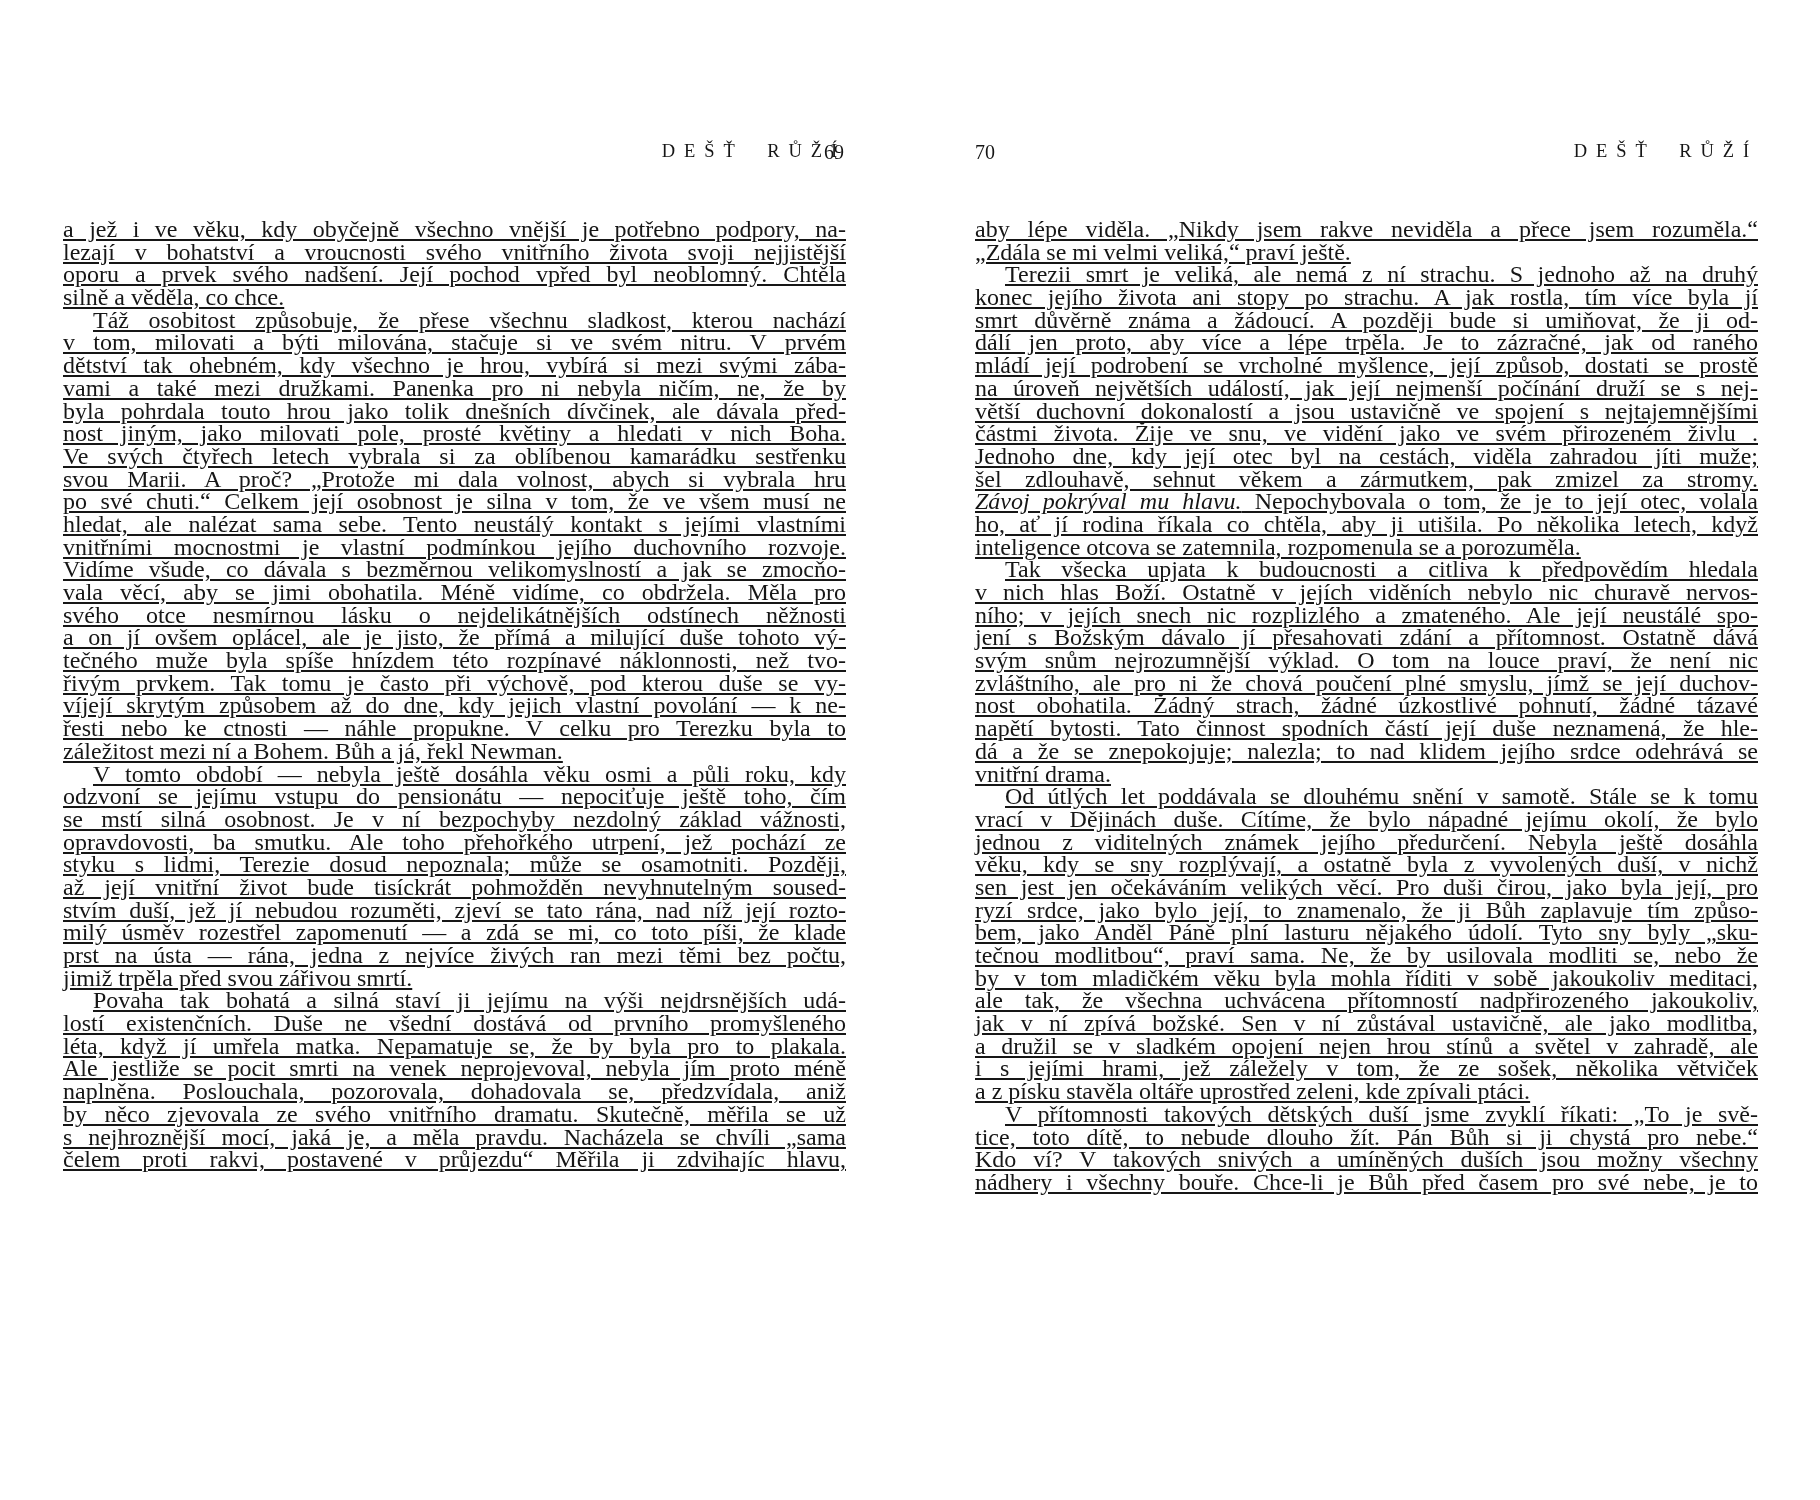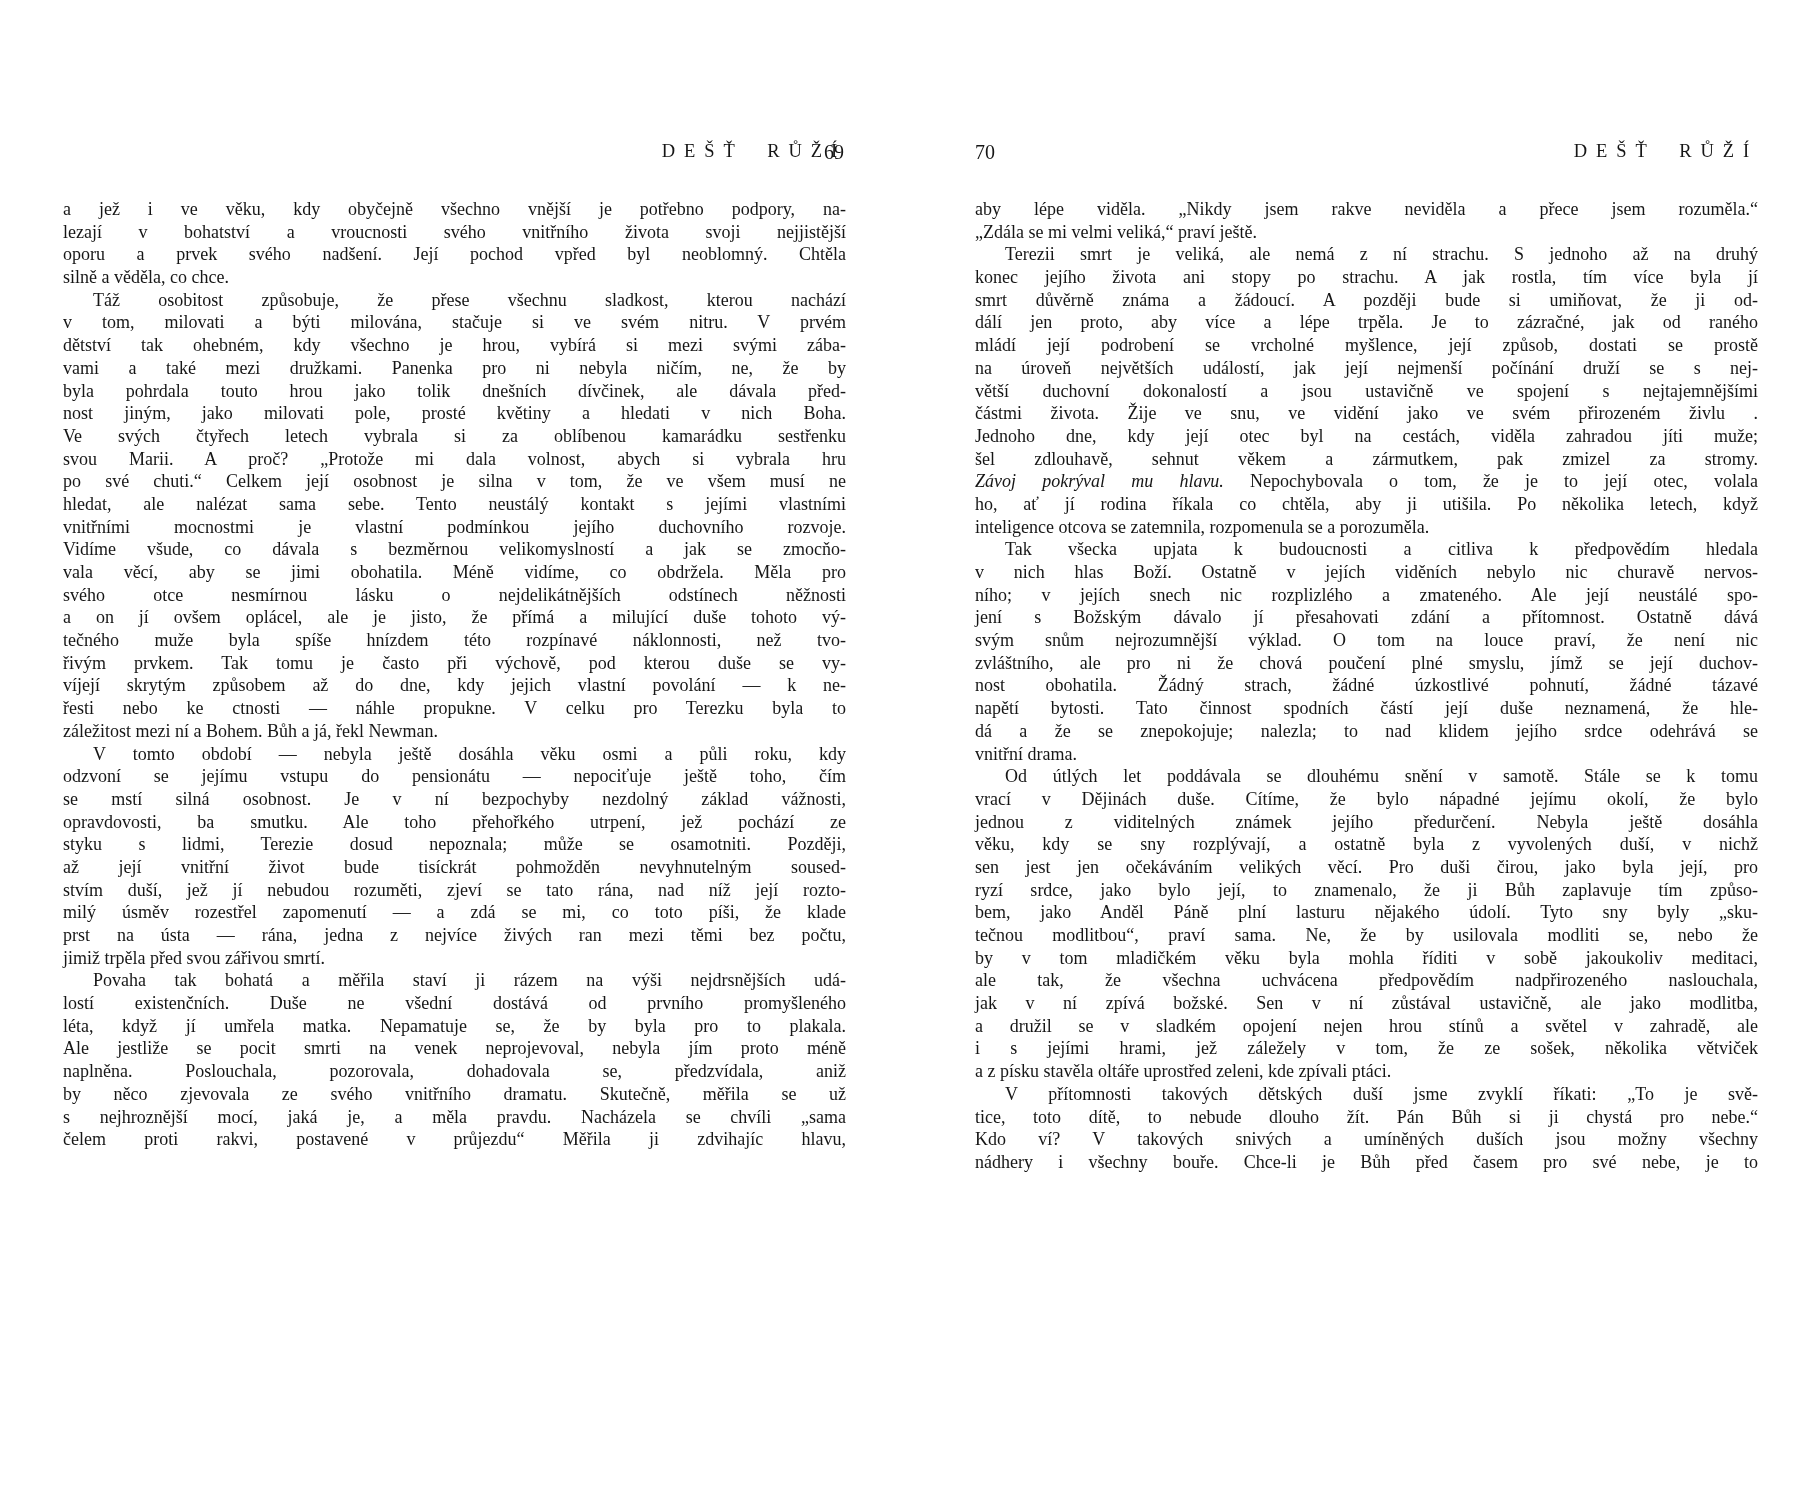--- a/index.html
+++ b/index.html
@@ -36,24 +36,25 @@
   }
   .page-number {
     position: absolute;
     top: 0;
     font-size: 20px;
   }
   #left-page  .page-number { right: 2px; }
   #right-page .page-number { left: 0; }
 
   .page-body {
-    margin-top: 32px;
-    font-size: 18px;
+    margin-top: 52px;
+    font-size: 24px;
     line-height: 22.68px;
     text-justify: inter-word;
+    text-decoration: underline;
   }
   .line {
     text-align: justify;
     text-align-last: justify;
     white-space: normal;
   }
   .line.end    { text-align-last: left; }
   .line.indent { text-indent: 30px; }
   .line i      { font-style: italic; }
 </style>
@@ -95,21 +96,21 @@
         <div class="line indent"><span>V tomto období — nebyla ještě dosáhla věku osmi a půli roku, kdy</span></div>
         <div class="line"><span>odzvoní se jejímu vstupu do pensionátu — nepociťuje ještě toho, čím</span></div>
         <div class="line"><span>se mstí silná osobnost. Je v ní bezpochyby nezdolný základ vážnosti,</span></div>
         <div class="line"><span>opravdovosti, ba smutku. Ale toho přehořkého utrpení, jež pochází ze</span></div>
         <div class="line"><span>styku s lidmi, Terezie dosud nepoznala; může se osamotniti. Později,</span></div>
         <div class="line"><span>až její vnitřní život bude tisíckrát pohmožděn nevyhnutelným soused-</span></div>
         <div class="line"><span>stvím duší, jež jí nebudou rozuměti, zjeví se tato rána, nad níž její rozto-</span></div>
         <div class="line"><span>milý úsměv rozestřel zapomenutí — a zdá se mi, co toto píši, že klade</span></div>
         <div class="line"><span>prst na ústa — rána, jedna z nejvíce živých ran mezi těmi bez počtu,</span></div>
         <div class="line end"><span>jimiž trpěla před svou zářivou smrtí.</span></div>
-        <div class="line indent"><span>Povaha tak bohatá a měřila staví ji rázem na výši nejdrsnějších udá-</span></div>
+        <div class="line indent"><span>Povaha tak bohatá a silná staví ji jejímu na výši nejdrsnějších udá-</span></div>
         <div class="line"><span>lostí existenčních. Duše ne všední dostává od prvního promyšleného</span></div>
         <div class="line"><span>léta, když jí umřela matka. Nepamatuje se, že by byla pro to plakala.</span></div>
         <div class="line"><span>Ale jestliže se pocit smrti na venek neprojevoval, nebyla jím proto méně</span></div>
         <div class="line"><span>naplněna. Poslouchala, pozorovala, dohadovala se, předzvídala, aniž</span></div>
         <div class="line"><span>by něco zjevovala ze svého vnitřního dramatu. Skutečně, měřila se už</span></div>
         <div class="line"><span>s nejhroznější mocí, jaká je, a měla pravdu. Nacházela se chvíli „sama</span></div>
         <div class="line"><span>čelem proti rakvi, postavené v průjezdu“ Měřila ji zdvihajíc hlavu,</span></div>
       </div>
   </div>
 
@@ -146,21 +147,21 @@
         <div class="line end"><span>vnitřní drama.</span></div>
         <div class="line indent"><span>Od útlých let poddávala se dlouhému snění v samotě. Stále se k tomu</span></div>
         <div class="line"><span>vrací v Dějinách duše. Cítíme, že bylo nápadné jejímu okolí, že bylo</span></div>
         <div class="line"><span>jednou z viditelných známek jejího předurčení. Nebyla ještě dosáhla</span></div>
         <div class="line"><span>věku, kdy se sny rozplývají, a ostatně byla z vyvolených duší, v nichž</span></div>
         <div class="line"><span>sen jest jen očekáváním velikých věcí. Pro duši čirou, jako byla její, pro</span></div>
         <div class="line"><span>ryzí srdce, jako bylo její, to znamenalo, že ji Bůh zaplavuje tím způso-</span></div>
         <div class="line"><span>bem, jako Anděl Páně plní lasturu nějakého údolí. Tyto sny byly „sku-</span></div>
         <div class="line"><span>tečnou modlitbou“, praví sama. Ne, že by usilovala modliti se, nebo že</span></div>
         <div class="line"><span>by v tom mladičkém věku byla mohla říditi v sobě jakoukoliv meditaci,</span></div>
-        <div class="line"><span>ale tak, že všechna uchvácena předpovědím nadpřirozeného naslouchala,</span></div>
+        <div class="line"><span>ale tak, že všechna uchvácena přítomností nadpřirozeného jakoukoliv,</span></div>
         <div class="line"><span>jak v ní zpívá božské. Sen v ní zůstával ustavičně, ale jako modlitba,</span></div>
         <div class="line"><span>a družil se v sladkém opojení nejen hrou stínů a světel v zahradě, ale</span></div>
         <div class="line"><span>i s jejími hrami, jež záležely v tom, že ze sošek, několika větviček</span></div>
         <div class="line end"><span>a z písku stavěla oltáře uprostřed zeleni, kde zpívali ptáci.</span></div>
         <div class="line indent"><span>V přítomnosti takových dětských duší jsme zvyklí říkati: „To je svě-</span></div>
         <div class="line"><span>tice, toto dítě, to nebude dlouho žít. Pán Bůh si ji chystá pro nebe.“</span></div>
         <div class="line"><span>Kdo ví? V takových snivých a umíněných duších jsou možny všechny</span></div>
         <div class="line"><span>nádhery i všechny bouře. Chce-li je Bůh před časem pro své nebe, je to</span></div>
       </div>
   </div>

